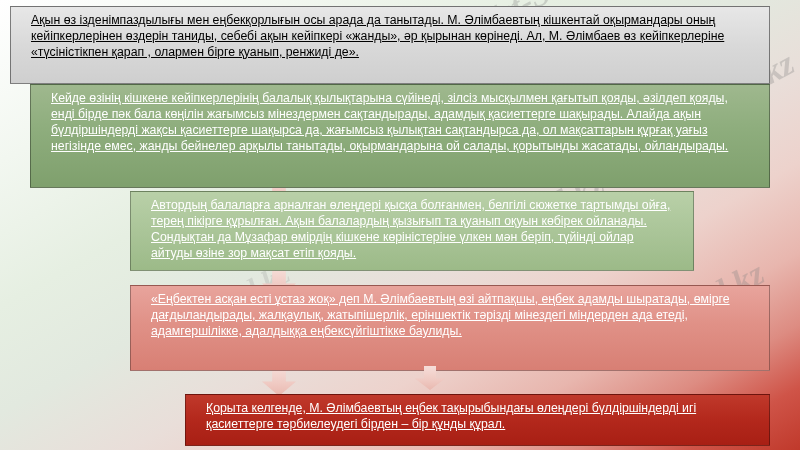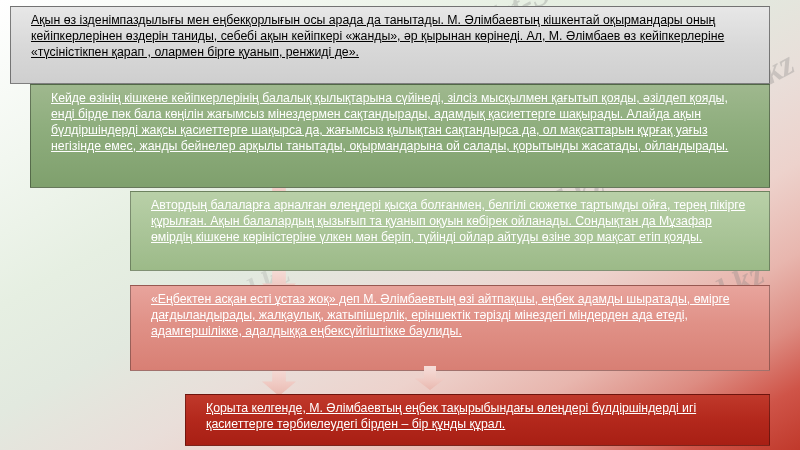--- a/index.html
+++ b/index.html
@@ -70,21 +70,21 @@
     background: linear-gradient(to bottom, #e7e7e7 0%, #d9d9d9 50%, #cfcfcf 100%);
     color: #000;
   }
   #box2 {
     left: 30px; top: 84px; width: 740px; height: 104px;
     background: linear-gradient(to bottom, #9fb88e 0%, #8fae7e 40%, #7fa06d 100%);
     color: #ffffff;
     border-color: rgba(0,0,0,0.35);
   }
   #box3 {
-    left: 130px; top: 191px; width: 640px; height: 80px;
+    left: 130px; top: 191px; width: 564px; height: 80px;
     background: linear-gradient(to bottom, #b9d0a8 0%, #a9c497 55%, #9cba88 100%);
     color: #ffffff;
     border-color: rgba(0,0,0,0.30);
   }
   #box4 {
     left: 130px; top: 285px; width: 640px; height: 86px;
     background: linear-gradient(to bottom, #e8a49c 0%, #e09187 45%, #d87f74 100%);
     color: #ffffff;
     border-color: rgba(0,0,0,0.30);
   }

